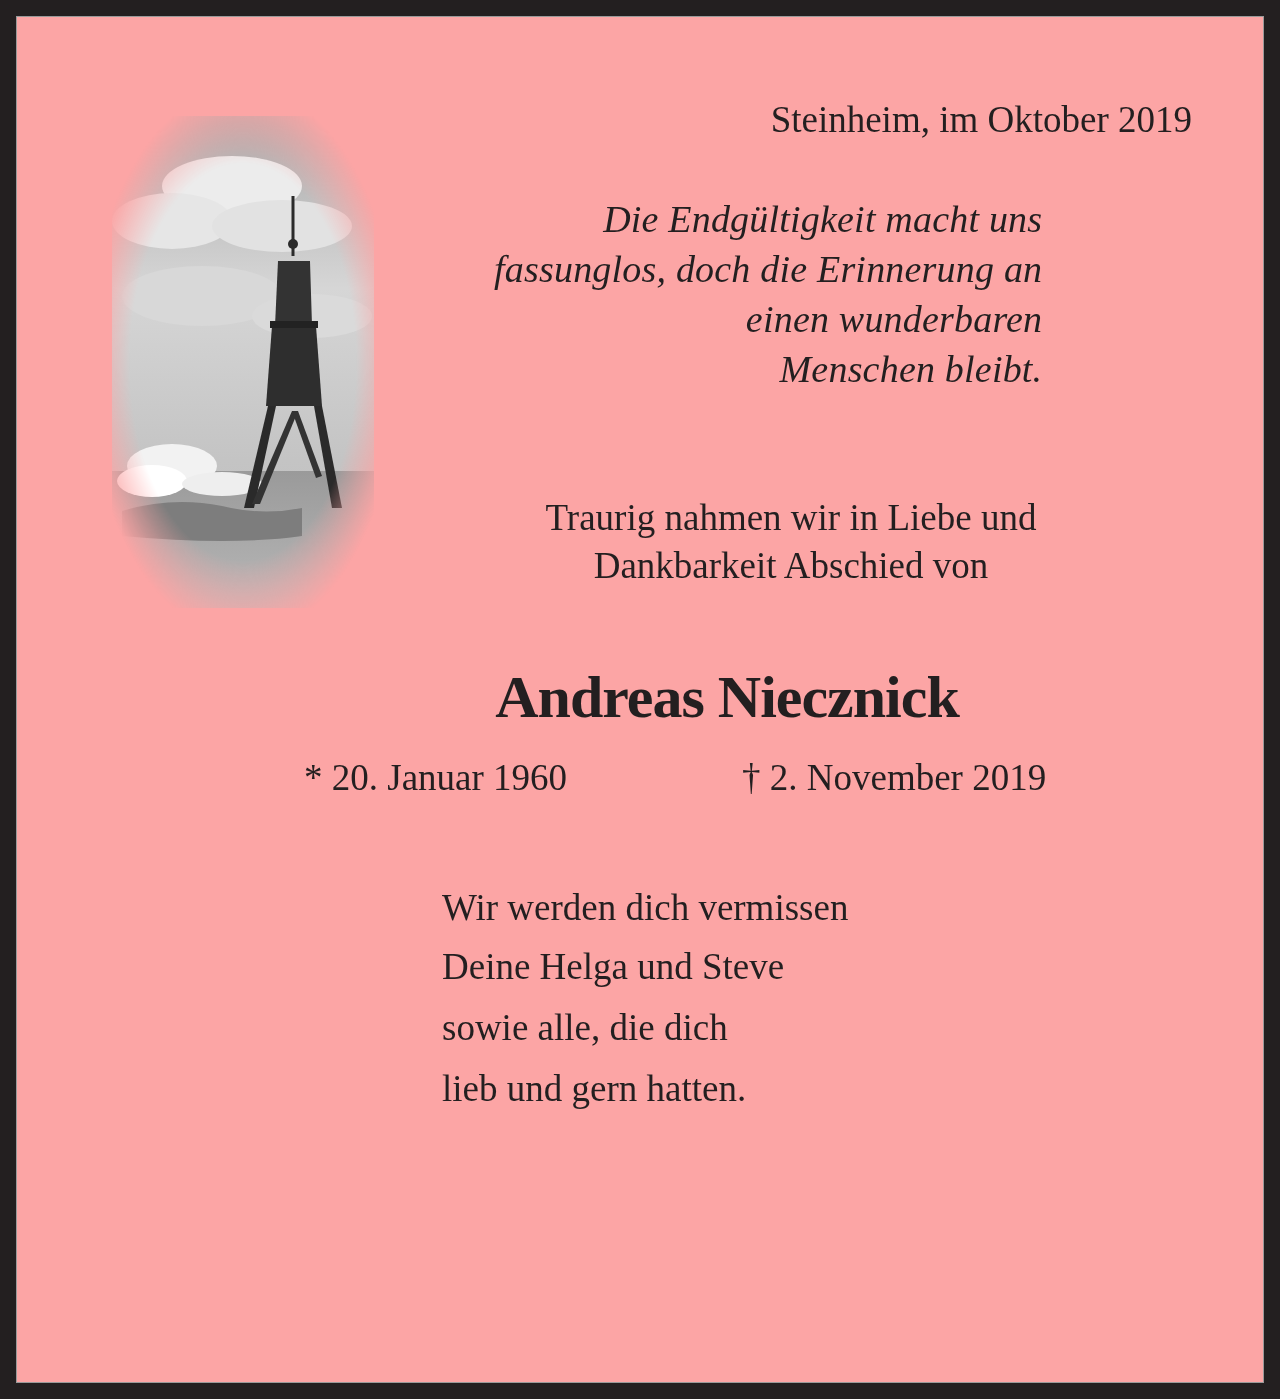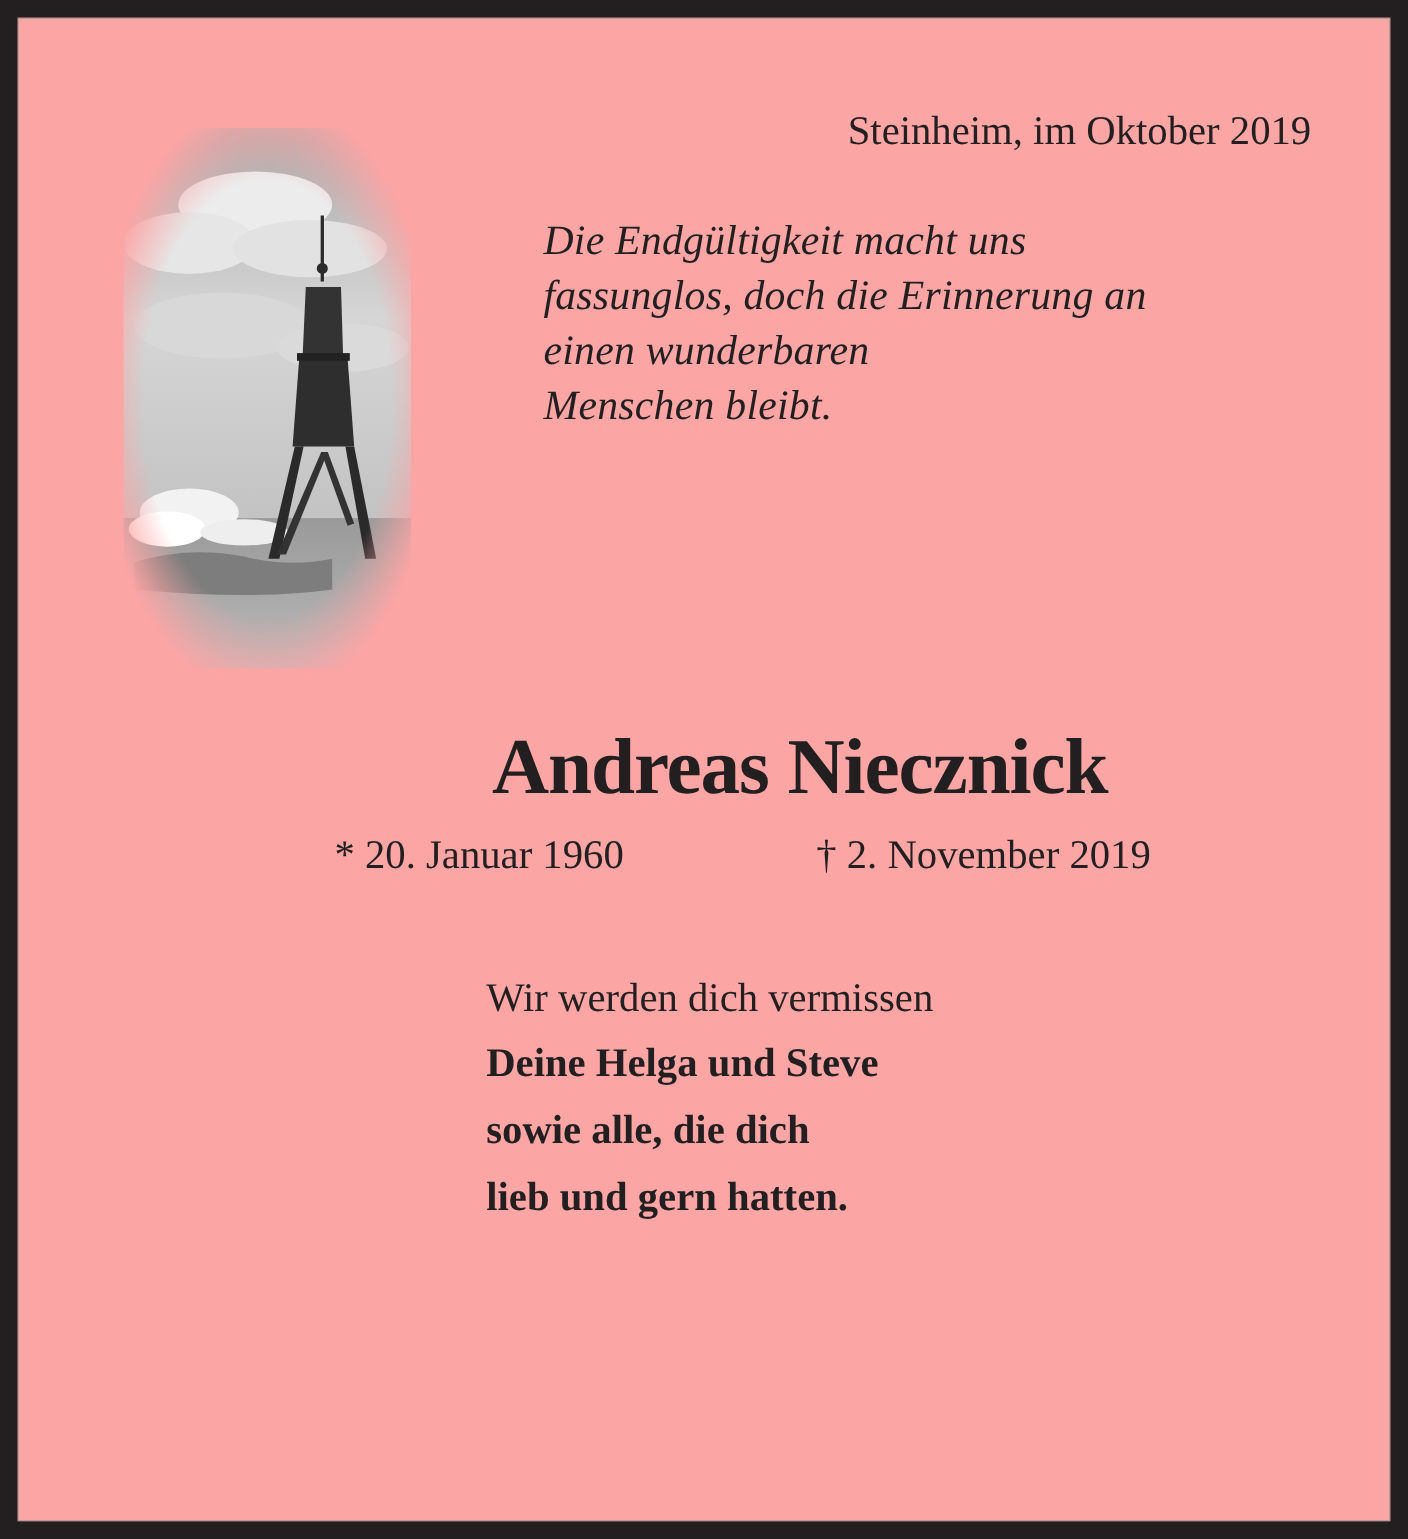--- a/index.html
+++ b/index.html
@@ -34,53 +34,53 @@
       right: 72px; top: 82px;
       font-size: 37px; line-height: 44px;
       text-align: right;
     }
     .quote {
       left: 478px; top: 178px;
       font-size: 38px; line-height: 50px;
       font-style: italic;
       letter-spacing: 0.2px;
     }
-    .quote div { white-space: nowrap; }
+    .quote div { white-space: nowrap; text-align: right; }
 
     .intro {
       left: 380px; width: 790px; top: 478px;
       font-size: 37px; line-height: 48px;
       text-align: center;
     }
     .intro div { white-space: nowrap; }
 
     .name {
       left: 236px; width: 950px; top: 626px;
-      font-size: 72px; line-height: 110px;
+      font-size: 60px; line-height: 110px;
       font-weight: bold;
       text-align: center;
       letter-spacing: -1px;
     }
     .born {
       left: 288px; top: 738px;
       font-size: 37px; line-height: 48px;
     }
     .died {
       left: 726px; top: 738px;
       font-size: 37px; line-height: 48px;
     }
 
     .miss {
       left: 426px; top: 868px;
       font-size: 37px; line-height: 48px;
     }
     .signers {
       left: 426px; top: 920px;
       font-size: 37px; line-height: 61px;
-      font-weight: bold;
+      font-weight: normal;
     }
     .signers div { white-space: nowrap; }
 
     .funeral {
       left: 140px; width: 970px; top: 1180px;
       font-size: 37px; line-height: 50px;
       text-align: center;
     }
     .funeral div { white-space: nowrap; }
   </style>
@@ -132,20 +132,24 @@
 
   <div class="abs place-date">Steinheim, im Oktober 2019</div>
 
   <div class="abs quote">
     <div>Die Endgültigkeit macht uns</div>
     <div>fassunglos, doch die Erinnerung an</div>
     <div>einen wunderbaren</div>
     <div>Menschen bleibt.</div>
   </div>
 
+  <div class="abs intro">
+    <div>Traurig nahmen wir in Liebe und</div>
+    <div>Dankbarkeit Abschied von</div>
+  </div>
 
   <div class="abs name">Andreas Niecznick</div>
 
   <div class="abs born">* 20. Januar 1960</div>
   <div class="abs died">† 2. November 2019</div>
 
   <div class="abs miss">Wir werden dich vermissen</div>
 
   <div class="abs signers">
     <div>Deine Helga und Steve</div>

